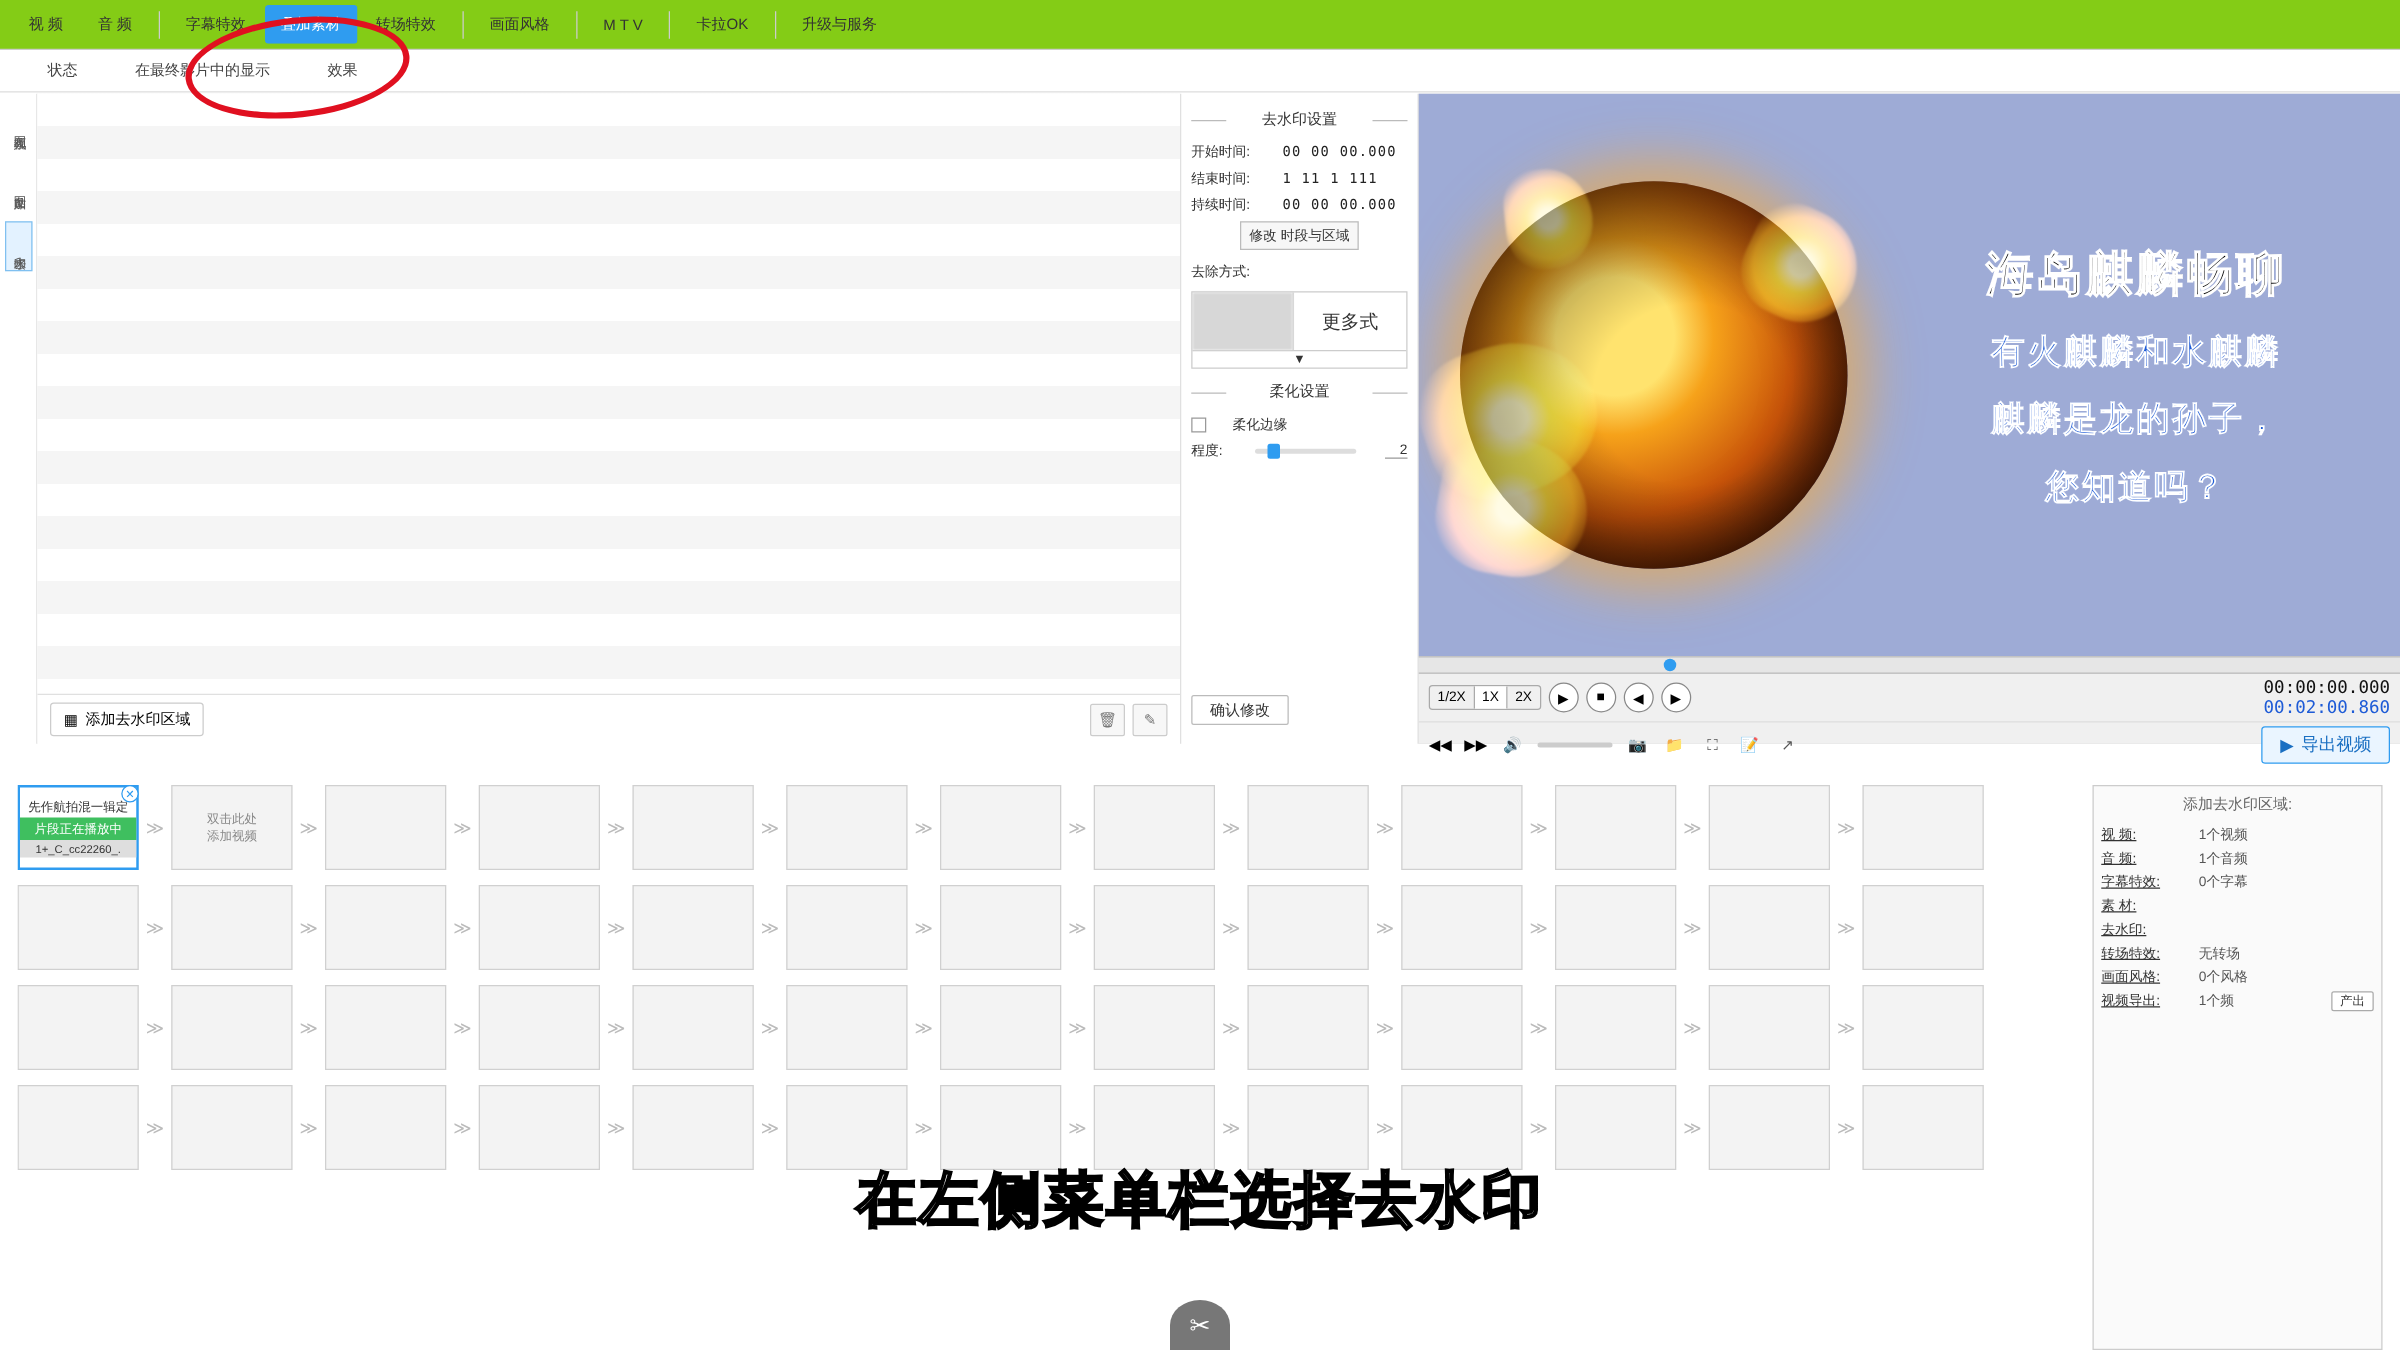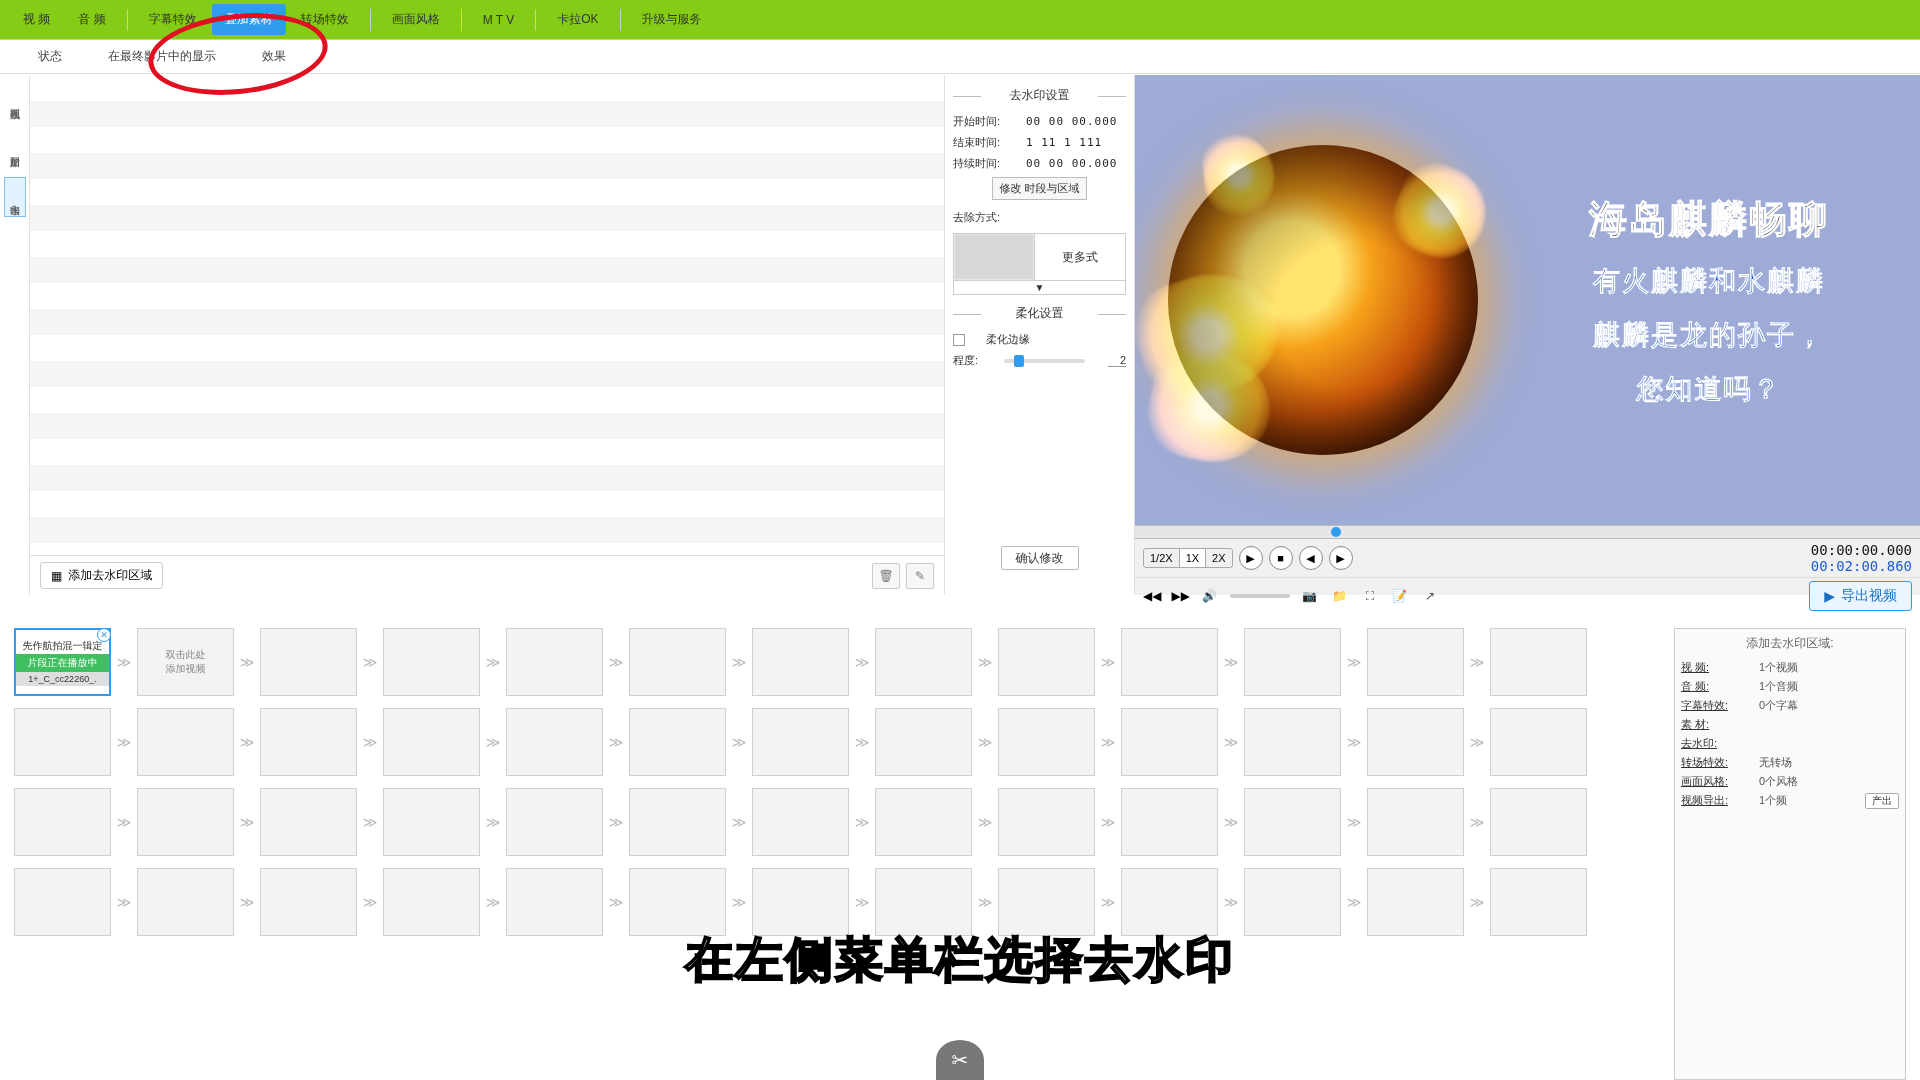--- a/index.html
+++ b/index.html
@@ -34,40 +34,40 @@
 .props .hdr { text-align: center; font-size: 12px; color: #333; position: relative; margin: 4px 0; }
 .props .hdr::before, .props .hdr::after { content: ""; position: absolute; top: 50%; width: 28px; height: 1px; background: #bbb; }
 .props .hdr::before { left: 0; } .props .hdr::after { right: 0; }
 .props .row { display: flex; align-items: center; gap: 17px; }
 .props .row .lbl { flex: 0 0 56px; }
 .props .row .val { flex: 1; font-family: monospace; letter-spacing: 1px; color: #222; }
 .props .btnw { padding: 3px 6px; border: 1px solid #bbb; background: #f7f7f7; cursor: pointer; font-size: 11px; display: inline-block; }
 .stylebox { border: 1px solid #ccc; margin-top: 2px; }
 .stylebox .prevrow { display: flex; }
 .stylebox .preview { width: 80px; height: 46px; background: #d7d7d7; filter: blur(1px); }
-.stylebox .morestyle { flex: 1; display: flex; align-items: center; justify-content: center; border-left: 1px solid #ccc; cursor: pointer; font-size: 12px; }
+.stylebox .morestyle { flex: 1; display: flex; align-items: center; justify-content: center; border-left: 1px solid #ccc; cursor: pointer; font-size: 15px; }
 .stylebox .drop { text-align: center; border-top: 1px solid #ccc; cursor: pointer; font-size: 10px; padding: 1px 0; }
 .chk { width: 12px; height: 12px; border: 1px solid #999; display: inline-block; margin-right: 4px; }
 .slider { flex: 1; height: 4px; background: #ddd; position: relative; border-radius: 2px; }
 .slider .thumb { position: absolute; left: 12%; top: -4px; width: 10px; height: 12px; background: #2f9cf0; border-radius: 2px; }
 
 
 .preview-pane { flex: 1; display: flex; flex-direction: column; background: #d0d0d0; }
 .video { flex: 1; display: flex; align-items: center; justify-content: center; background: #9eabd6; position: relative; overflow: hidden; }
 .adimg { position: absolute; inset: 0; display: flex; }
 .adimg .left { width: 48%; display: flex; align-items: center; justify-content: center; position: relative; }
 .qilin { width: 310px; height: 310px; border-radius: 50%; background: radial-gradient(circle at 40% 40%, #ffe36e 0 18%, #f6a21a 30%, #c9540a 55%, #5b1f04 78%, #200900 100%); position: relative; box-shadow: 0 0 40px 18px rgba(255,170,40,.55), inset 0 0 60px rgba(0,0,0,.45); }
 .qilin::after { content:""; position:absolute; inset:0; border-radius:50%; background: radial-gradient(ellipse at 60% 55%, rgba(0,0,0,0) 0 30%, rgba(0,0,0,.25) 55%, rgba(0,0,0,.55) 100%); }
 .qilin .flame { position:absolute; filter: blur(1px); border-radius: 40% 60% 55% 45%; background: radial-gradient(circle, #fff3c0 0 15%, #ffcc33 35%, #ff8a1a 60%, rgba(255,80,0,0) 80%); mix-blend-mode: screen; }
 .qilin .f1 { width:140px; height:120px; left:-30px; top:130px; transform: rotate(-18deg); }
 .qilin .f2 { width:120px; height:110px; left:-18px; bottom:-6px; transform: rotate(10deg); }
 .qilin .f3 { width:90px;  height:90px;  right:-8px; top:22px;  transform: rotate(25deg); }
 .qilin .f4 { width:70px;  height:80px;  left:36px;  top:-10px; transform: rotate(-6deg); }
 .adimg .right { width: 52%; display: flex; flex-direction: column; justify-content: center; align-items: center; gap: 18px; padding-right: 14px; }
-.adtitle { font-size: 38px; font-weight: bold; color: #404040; -webkit-text-stroke: 1px #fff; letter-spacing: 2px; }
+.adtitle { font-size: 38px; font-weight: bold; color: #000000; -webkit-text-stroke: 1px #fff; letter-spacing: 2px; }
 .adline { font-size: 27px; font-weight: bold; color: #1e5bd6; -webkit-text-stroke: 0.5px #fff; letter-spacing: 2px; }
 .adlast { font-size: 28px; font-weight: bold; color: #ff9a00; -webkit-text-stroke: 1px #7a3d00; letter-spacing: 2px; }
 .scrub { height: 14px; background: #e6e6e6; border-top: 1px solid #bbb; border-bottom: 1px solid #bbb; position: relative; }
 .scrub .dot { position: absolute; left: 25%; top: 1px; width: 10px; height: 10px; background: #2f9cf0; border-radius: 50%; }
 .ctrlbar { height: 56px; background: #f0f0f0; display: flex; flex-direction: column; }
 .ctrlrow1 { display: flex; align-items: center; gap: 6px; padding: 3px 8px; }
 .speedgrp { display: flex; border: 1px solid #aaa; border-radius: 3px; overflow: hidden; }
 .speedgrp span { padding: 3px 6px; font-size: 11px; cursor: pointer; border-right: 1px solid #aaa; }
 .speedgrp span:last-child { border-right: none; }
 .speedgrp span.on { background: #fff; }
@@ -196,21 +196,21 @@
         <span>柔化边缘</span>
       </div>
     <div class="row">
       <span class="lbl" style="flex:0 0 34px">程度:</span>
       <div class="slider">
           <div class="thumb"></div>
         </div>
       <span style="width:18px;text-align:right;border-bottom:1px solid #999;margin-left:6px">2</span>
     </div>
     <div style="flex:1"></div>
-    <div style="text-align:center;margin:20px 0"><span class="midbtn">确认修改</span></div>
+    <div style="margin:10px 0"><span class="midbtn">确认修改</span></div>
   </div>
 
   <div class="preview-pane">
     <div class="video">
       <div class="adimg">
         <div class="left">
           <div class="qilin">
             <span class="flame f1"></span>
               <span class="flame f2"></span>
               <span class="flame f3"></span>

